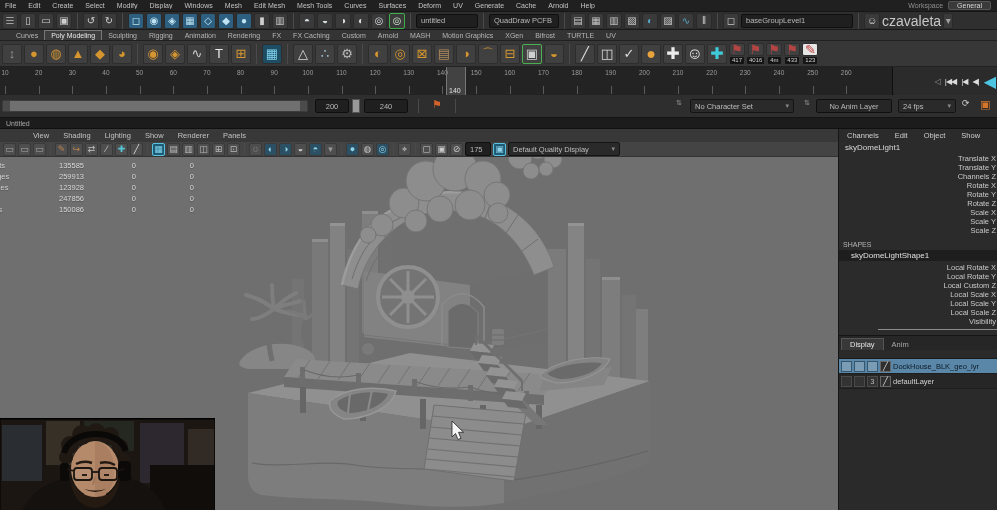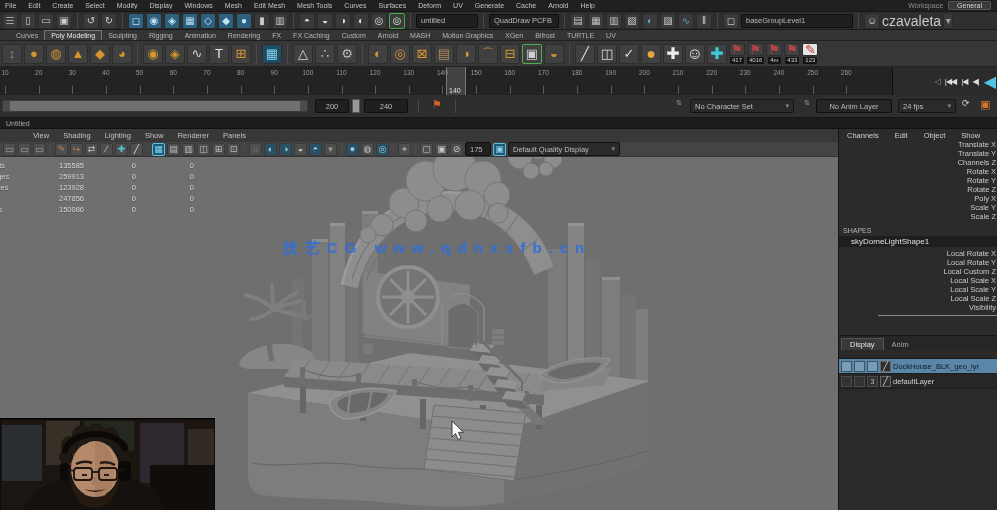--- a/index.html
+++ b/index.html
@@ -600,38 +600,38 @@
           <span class="v2">0</span>
           <span class="v3">0</span>
         </div>
         <div class="hud-row">
           <span class="l">UVs</span>
           <span class="v1">150086</span>
           <span class="v2">0</span>
           <span class="v3">0</span>
         </div>
       </div>
-    <div id="watermark">技艺CG www.qdnxxfb.cn</div>
   </div>
 
   <div id="rightpanel">
     <div id="cb-menus">
         <span class="menu-item">Channels</span>
         <span class="menu-item">Edit</span>
         <span class="menu-item">Object</span>
         <span class="menu-item">Show</span>
       </div>
+    <div class="cb-object">skyDomeLight1</div>
     <div id="cb-transform">
         <div class="cb-row">Translate X</div>
         <div class="cb-row">Translate Y</div>
         <div class="cb-row">Channels Z</div>
         <div class="cb-row">Rotate X</div>
         <div class="cb-row">Rotate Y</div>
         <div class="cb-row">Rotate Z</div>
-        <div class="cb-row">Poly X</div>
+        <div class="cb-row">Scale X</div>
         <div class="cb-row">Scale Y</div>
         <div class="cb-row">Scale Z</div>
       </div>
     <div class="cb-shapes-label">SHAPES</div>
     <div class="cb-shape-name">skyDomeLightShape1</div>
     <div id="cb-shape-attrs">
         <div class="cb-row">Local Rotate X</div>
         <div class="cb-row">Local Rotate Y</div>
         <div class="cb-row">Local Custom Z</div>
         <div class="cb-row">Local Scale X</div>

